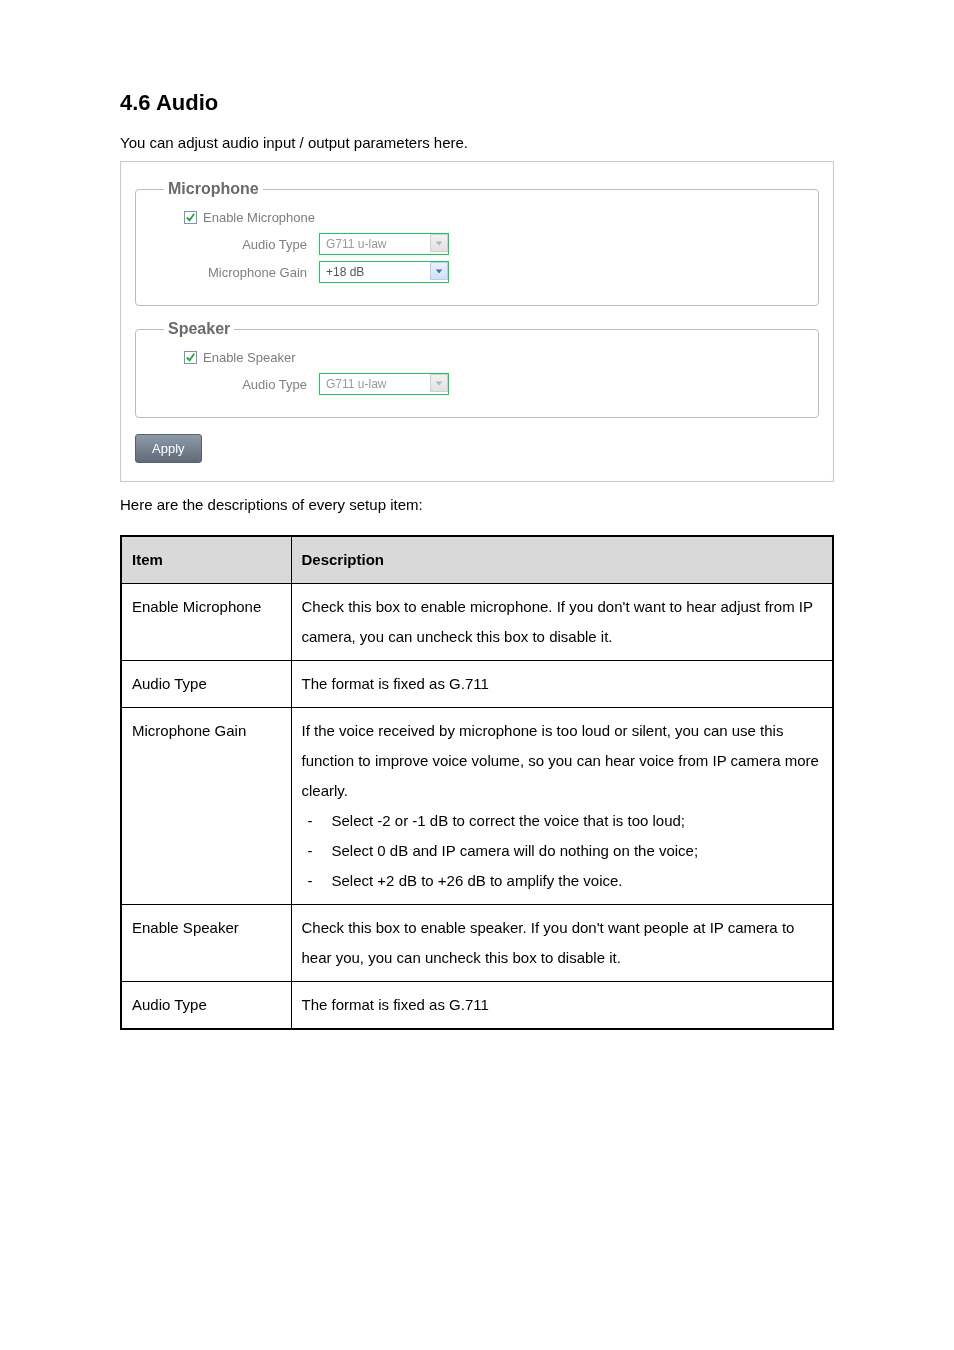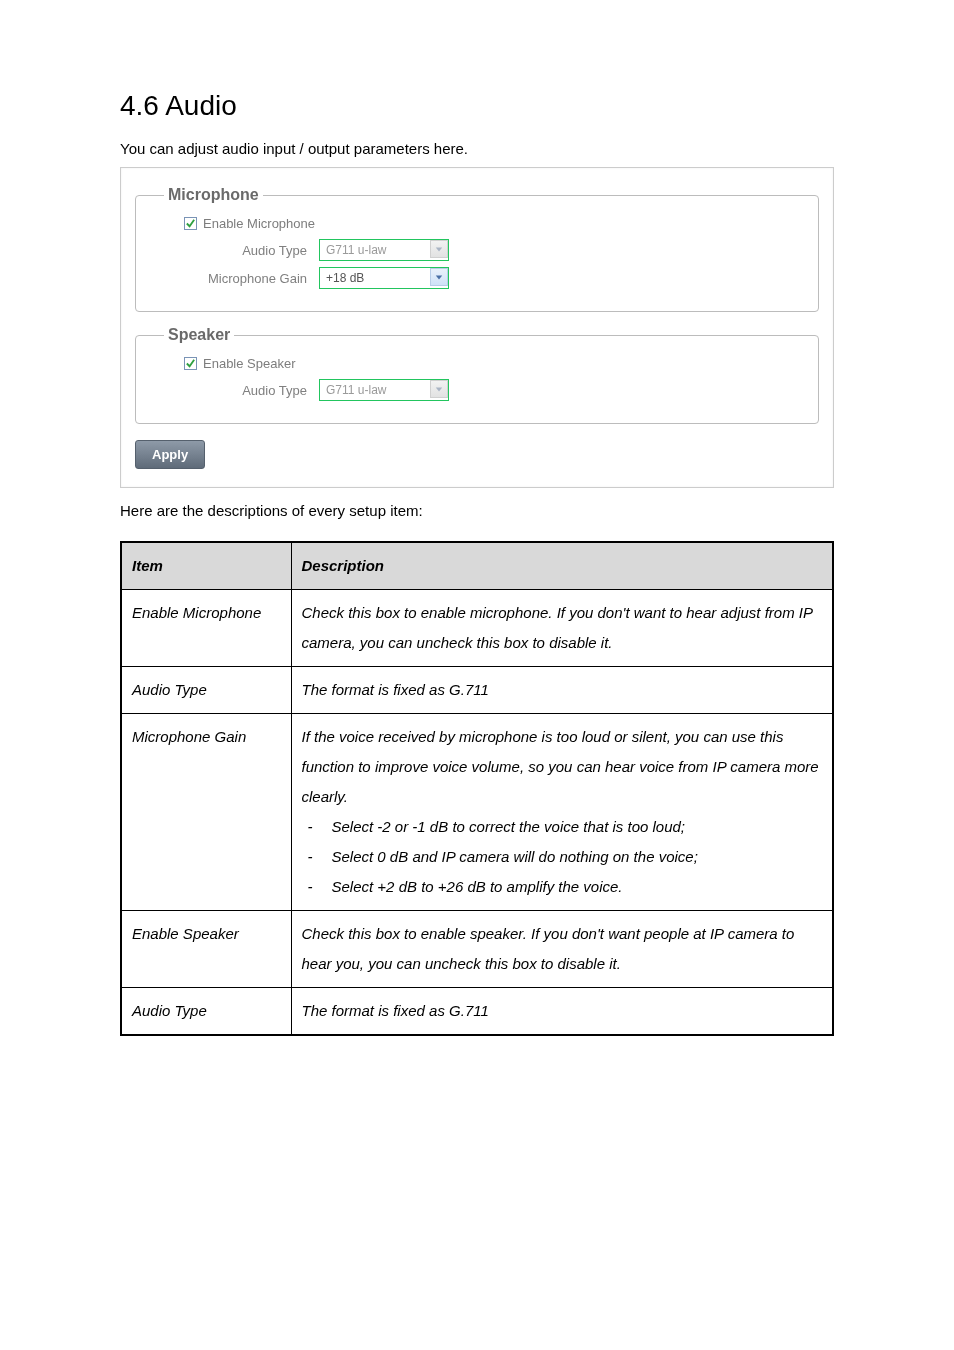--- a/index.html
+++ b/index.html
@@ -6,22 +6,22 @@
   body {
     font-family: Arial, Helvetica, sans-serif;
     font-size: 15px;
     color: #000;
     background: #fff;
     margin: 0;
     padding: 90px 120px 60px 120px;
     width: 954px;
   }
   h2.section-heading {
-    font-size: 28px;
-    font-weight: normal;
+    font-size: 22px;
+    font-weight: bold;
     margin: 0 0 18px 0;
   }
   p.intro {
     margin: 16px 0 10px 0;
   }
   .panel-outer {
     border: 1px solid #ccc;
     padding: 8px 14px 18px 14px;
     box-shadow: inset 0 0 2px rgba(0,0,0,0.08);
   }
@@ -109,42 +109,41 @@
   }
   .checkbox svg { width: 11px; height: 11px; display: none; }
   .checkbox.checked svg { display: block; }
   .cb-label { color: #7d7d7d; font-size: 13px; }
   .apply-btn {
     display: inline-block;
     margin-top: 2px;
     padding: 6px 16px;
     color: #fff;
     font-size: 13px;
-    font-weight: bold;
+    font-weight: normal;
     background: linear-gradient(#8e9aa8, #5f6b79);
     border: 1px solid #55606d;
     border-radius: 3px;
     cursor: pointer;
   }
   p.lead {
     margin: 14px 0 22px 0;
   }
   table.desc {
     border-collapse: collapse;
     width: 100%;
     border: 2px solid #000;
   }
   table.desc th, table.desc td {
     border: 1px solid #000;
     padding: 8px 10px;
     vertical-align: top;
     text-align: left;
     font-size: 15px;
     line-height: 2.0;
-    font-style: italic;
   }
   table.desc th {
     background: #d9d9d9;
     font-weight: bold;
   }
   table.desc td.col1 { width: 170px; }
   .bullet-list {
     list-style: none;
     padding-left: 0;
     margin: 0;

